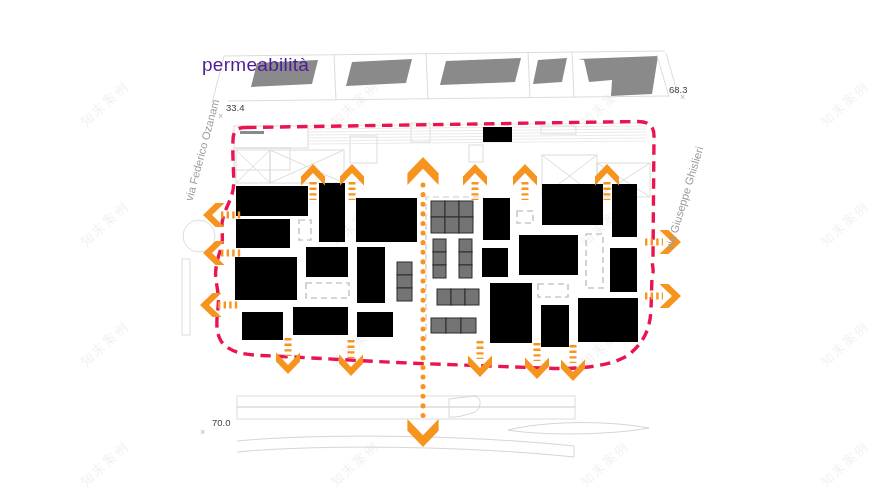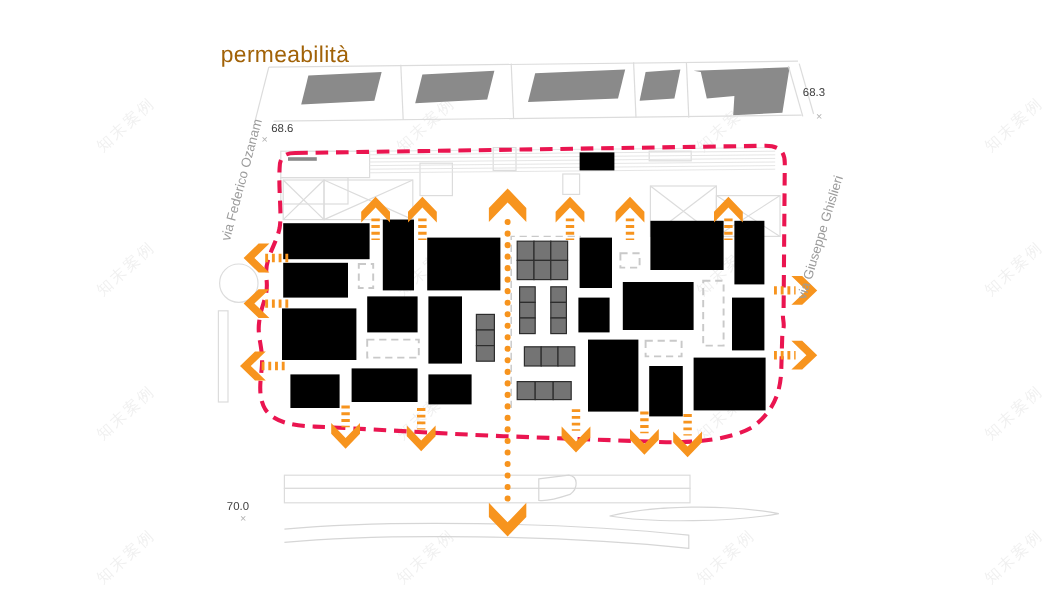--- a/index.html
+++ b/index.html
@@ -1,29 +1,29 @@
 <!DOCTYPE html>
 <html><head>
 <meta charset="utf-8">
 <style>
   html,body{margin:0;padding:0;background:#fff;}
   .canvas{position:relative;width:880px;height:495px;background:#ffffff;overflow:hidden;
           font-family:"Liberation Sans", sans-serif;}
   .canvas svg{position:absolute;left:0;top:0;}
   .title{position:absolute;left:184px;top:36px;font-size:19px;font-weight:400;
-         color:#a16207;letter-spacing:.3px;margin:0;}
+         color:#4c1d95;letter-spacing:.3px;margin:18px;}
   .street-label{position:absolute;font-size:11px;color:#9c9c9c;white-space:nowrap;}
   .street-left{left:202px;top:150px;transform:translate(-50%,-50%) rotate(-75deg);}
   .street-right{left:684px;top:198px;transform:translate(-50%,-50%) rotate(-73deg);}
   .street-bottom{left:516px;top:392px;}
   .elev{position:absolute;font-size:9.5px;color:#3f3f3f;}
   .elev-x{position:absolute;font-size:9px;color:#b5b5b5;}
   .e-tl{left:226px;top:102px;} .x-tl{left:218px;top:111px;}
-  .e-tr{left:669px;top:72px;}  .x-tr{left:680px;top:92px;}
-  .e-bl{left:189px;top:417px;} .x-bl{left:200px;top:427px;}
+  .e-tr{left:669px;top:84px;}  .x-tr{left:680px;top:92px;}
+  .e-bl{left:212px;top:417px;} .x-bl{left:200px;top:427px;}
   .watermark-layer{position:absolute;inset:0;}
   .wm{position:absolute;font-size:13px;letter-spacing:2px;color:rgba(60,60,60,0.08);
       transform:rotate(-42deg);white-space:nowrap;}
 </style>
 </head>
 <body>
 
 <div class="canvas">
   <div class="watermark-layer">
       <span class="wm" style="left: 75px; top: 95px;">知末案例</span>
@@ -203,19 +203,19 @@
         <polygon points="0,0 12,12.5 12,21.5 0,9 -12,21.5 -12,12.5" fill="#F7941E"></polygon>
       </g>
       <line x1="645" y1="296" x2="663" y2="296" stroke="#F7941E" stroke-width="7" stroke-dasharray="2.4 3.2"></line>
       <g transform="translate(681,296) rotate(90) scale(1)">
         <polygon points="0,0 12,12.5 12,21.5 0,9 -12,21.5 -12,12.5" fill="#F7941E"></polygon>
       </g>
     </svg>
   <div class="title">permeabilità</div>
   <div class="street-label street-left">via Federico Ozanam</div>
   <div class="street-label street-right">via Giuseppe Ghislieri</div>
-  <div class="elev e-tl">68.6</div>
+  <div class="elev e-tl">33.4</div>
   <div class="elev-x x-tl">×</div>
   <div class="elev e-tr">68.3</div>
   <div class="elev-x x-tr">×</div>
   <div class="elev e-bl">70.0</div>
   <div class="elev-x x-bl">×</div>
 </div>
 
 </body></html>

